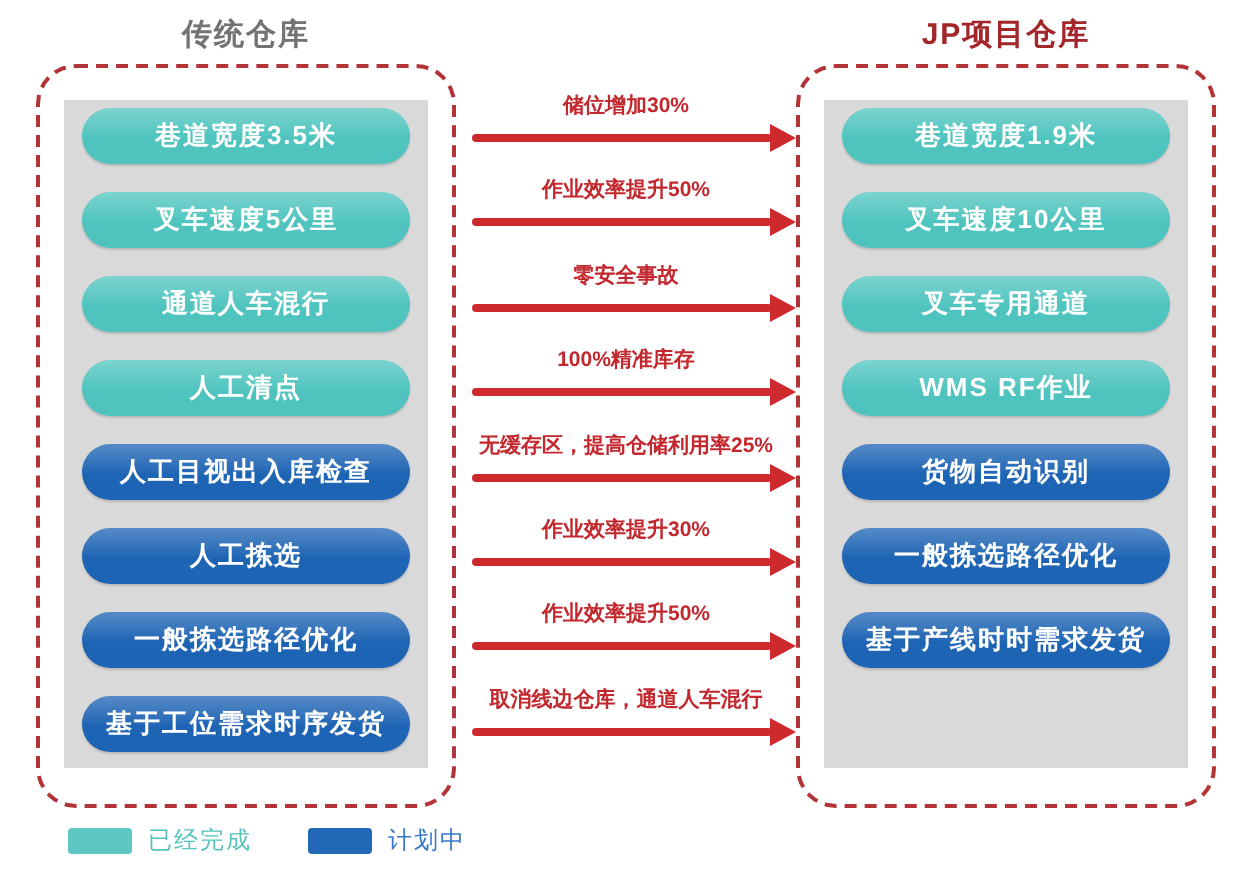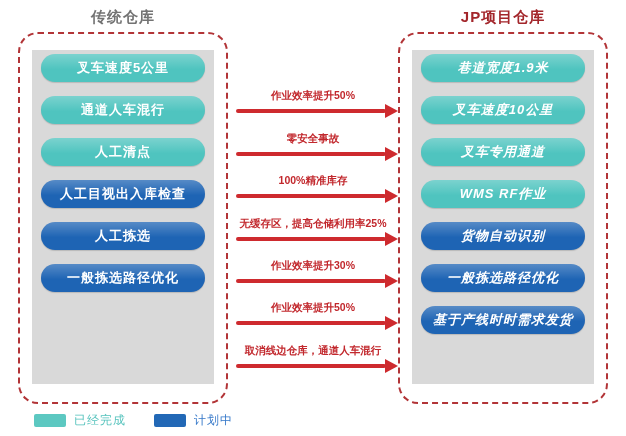--- a/index.html
+++ b/index.html
@@ -43,30 +43,39 @@
 </head>
 <body>
 
 <div class="stage">
 
   <div class="col-title left" style="color: #737373;">传统仓库</div>
   <div class="col-title right" style="color: rgb(163, 38, 43);">JP项目仓库</div>
 
   <div class="dashed-panel left" style="border-color: rgb(178, 52, 55);">
     <div class="items-panel" style="background: rgb(217, 217, 217);">
+        <div class="box" style="background-color: rgb(79, 196, 191);">巷道宽度3.5米</div>
         <div class="box" style="background-color: rgb(79, 196, 191);">叉车速度5公里</div>
         <div class="box" style="background-color: rgb(79, 196, 191);">通道人车混行</div>
         <div class="box" style="background-color: rgb(79, 196, 191);">人工清点</div>
         <div class="box" style="background-color: rgb(30, 100, 180);">人工目视出入库检查</div>
         <div class="box" style="background-color: rgb(30, 100, 180);">人工拣选</div>
         <div class="box" style="background-color: rgb(30, 100, 180);">一般拣选路径优化</div>
+        <div class="box" style="background-color: rgb(30, 100, 180);">基于工位需求时序发货</div>
       </div>
   </div>
 
   <div class="arrows-area">
+      <div class="arrow-row" style="top: 14px;">
+        <div class="arrow-label" style="color: rgb(194, 40, 45);">储位增加30%</div>
+        <div class="arrow-graphic">
+          <div class="arrow-line" style="background: rgb(206, 42, 46);"></div>
+          <div class="arrow-head" style="border-left-color: rgb(206, 42, 46);"></div>
+        </div>
+      </div>
       <div class="arrow-row" style="top: 56.4px;">
         <div class="arrow-label" style="color: rgb(194, 40, 45);">作业效率提升50%</div>
         <div class="arrow-graphic">
           <div class="arrow-line" style="background: rgb(206, 42, 46);"></div>
           <div class="arrow-head" style="border-left-color: rgb(206, 42, 46);"></div>
         </div>
       </div>
       <div class="arrow-row" style="top: 98.8px;">
         <div class="arrow-label" style="color: rgb(194, 40, 45);">零安全事故</div>
         <div class="arrow-graphic">
@@ -105,21 +114,21 @@
       <div class="arrow-row" style="top: 310.8px;">
         <div class="arrow-label" style="color: rgb(194, 40, 45);">取消线边仓库，通道人车混行</div>
         <div class="arrow-graphic">
           <div class="arrow-line" style="background: rgb(206, 42, 46);"></div>
           <div class="arrow-head" style="border-left-color: rgb(206, 42, 46);"></div>
         </div>
       </div>
     </div>
 
   <div class="dashed-panel right" style="border-color: rgb(178, 52, 55);">
-    <div class="items-panel" style="background: rgb(217, 217, 217); font-style: italic;">
+    <div class="items-panel" style="background: rgb(217, 217, 217);">
         <div class="box" style="background-color: rgb(79, 196, 191);">巷道宽度1.9米</div>
         <div class="box" style="background-color: rgb(79, 196, 191);">叉车速度10公里</div>
         <div class="box" style="background-color: rgb(79, 196, 191);">叉车专用通道</div>
         <div class="box" style="background-color: rgb(79, 196, 191); text-align: right;">WMS RF作业</div>
         <div class="box" style="background-color: rgb(30, 100, 180);">货物自动识别</div>
         <div class="box" style="background-color: rgb(30, 100, 180);">一般拣选路径优化</div>
         <div class="box" style="background-color: rgb(30, 100, 180);">基于产线时时需求发货</div>
       </div>
   </div>
 

